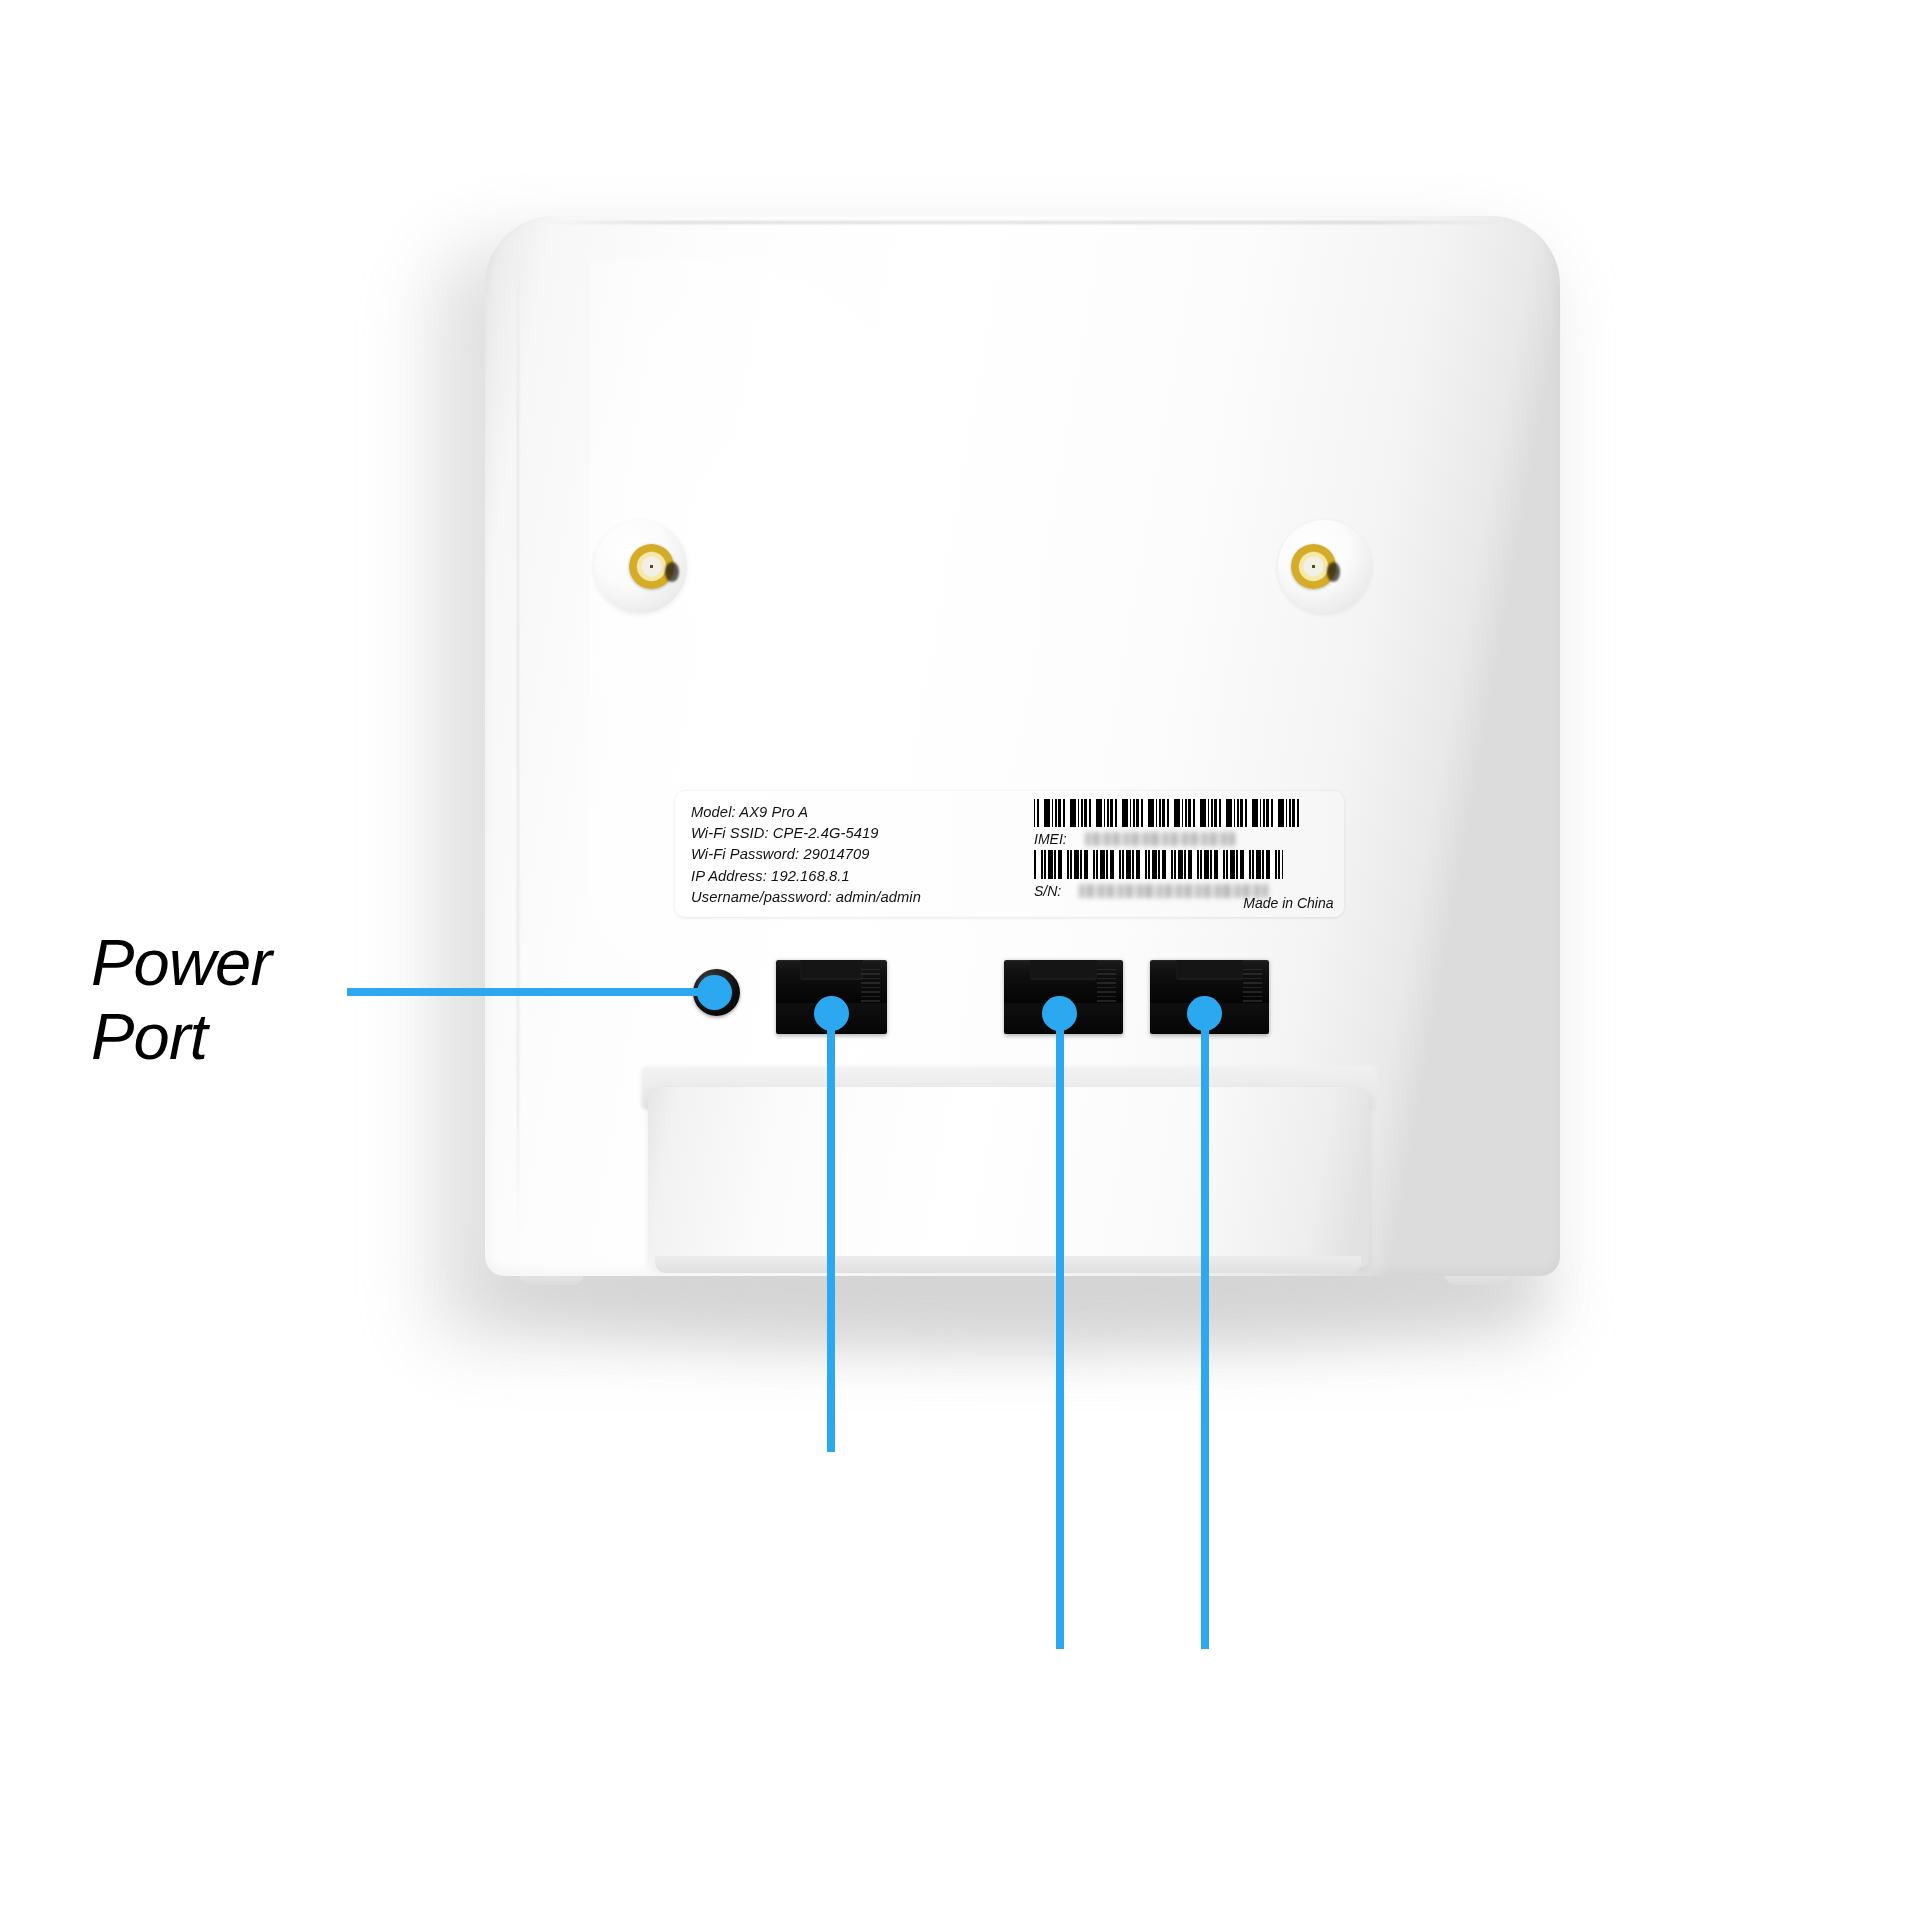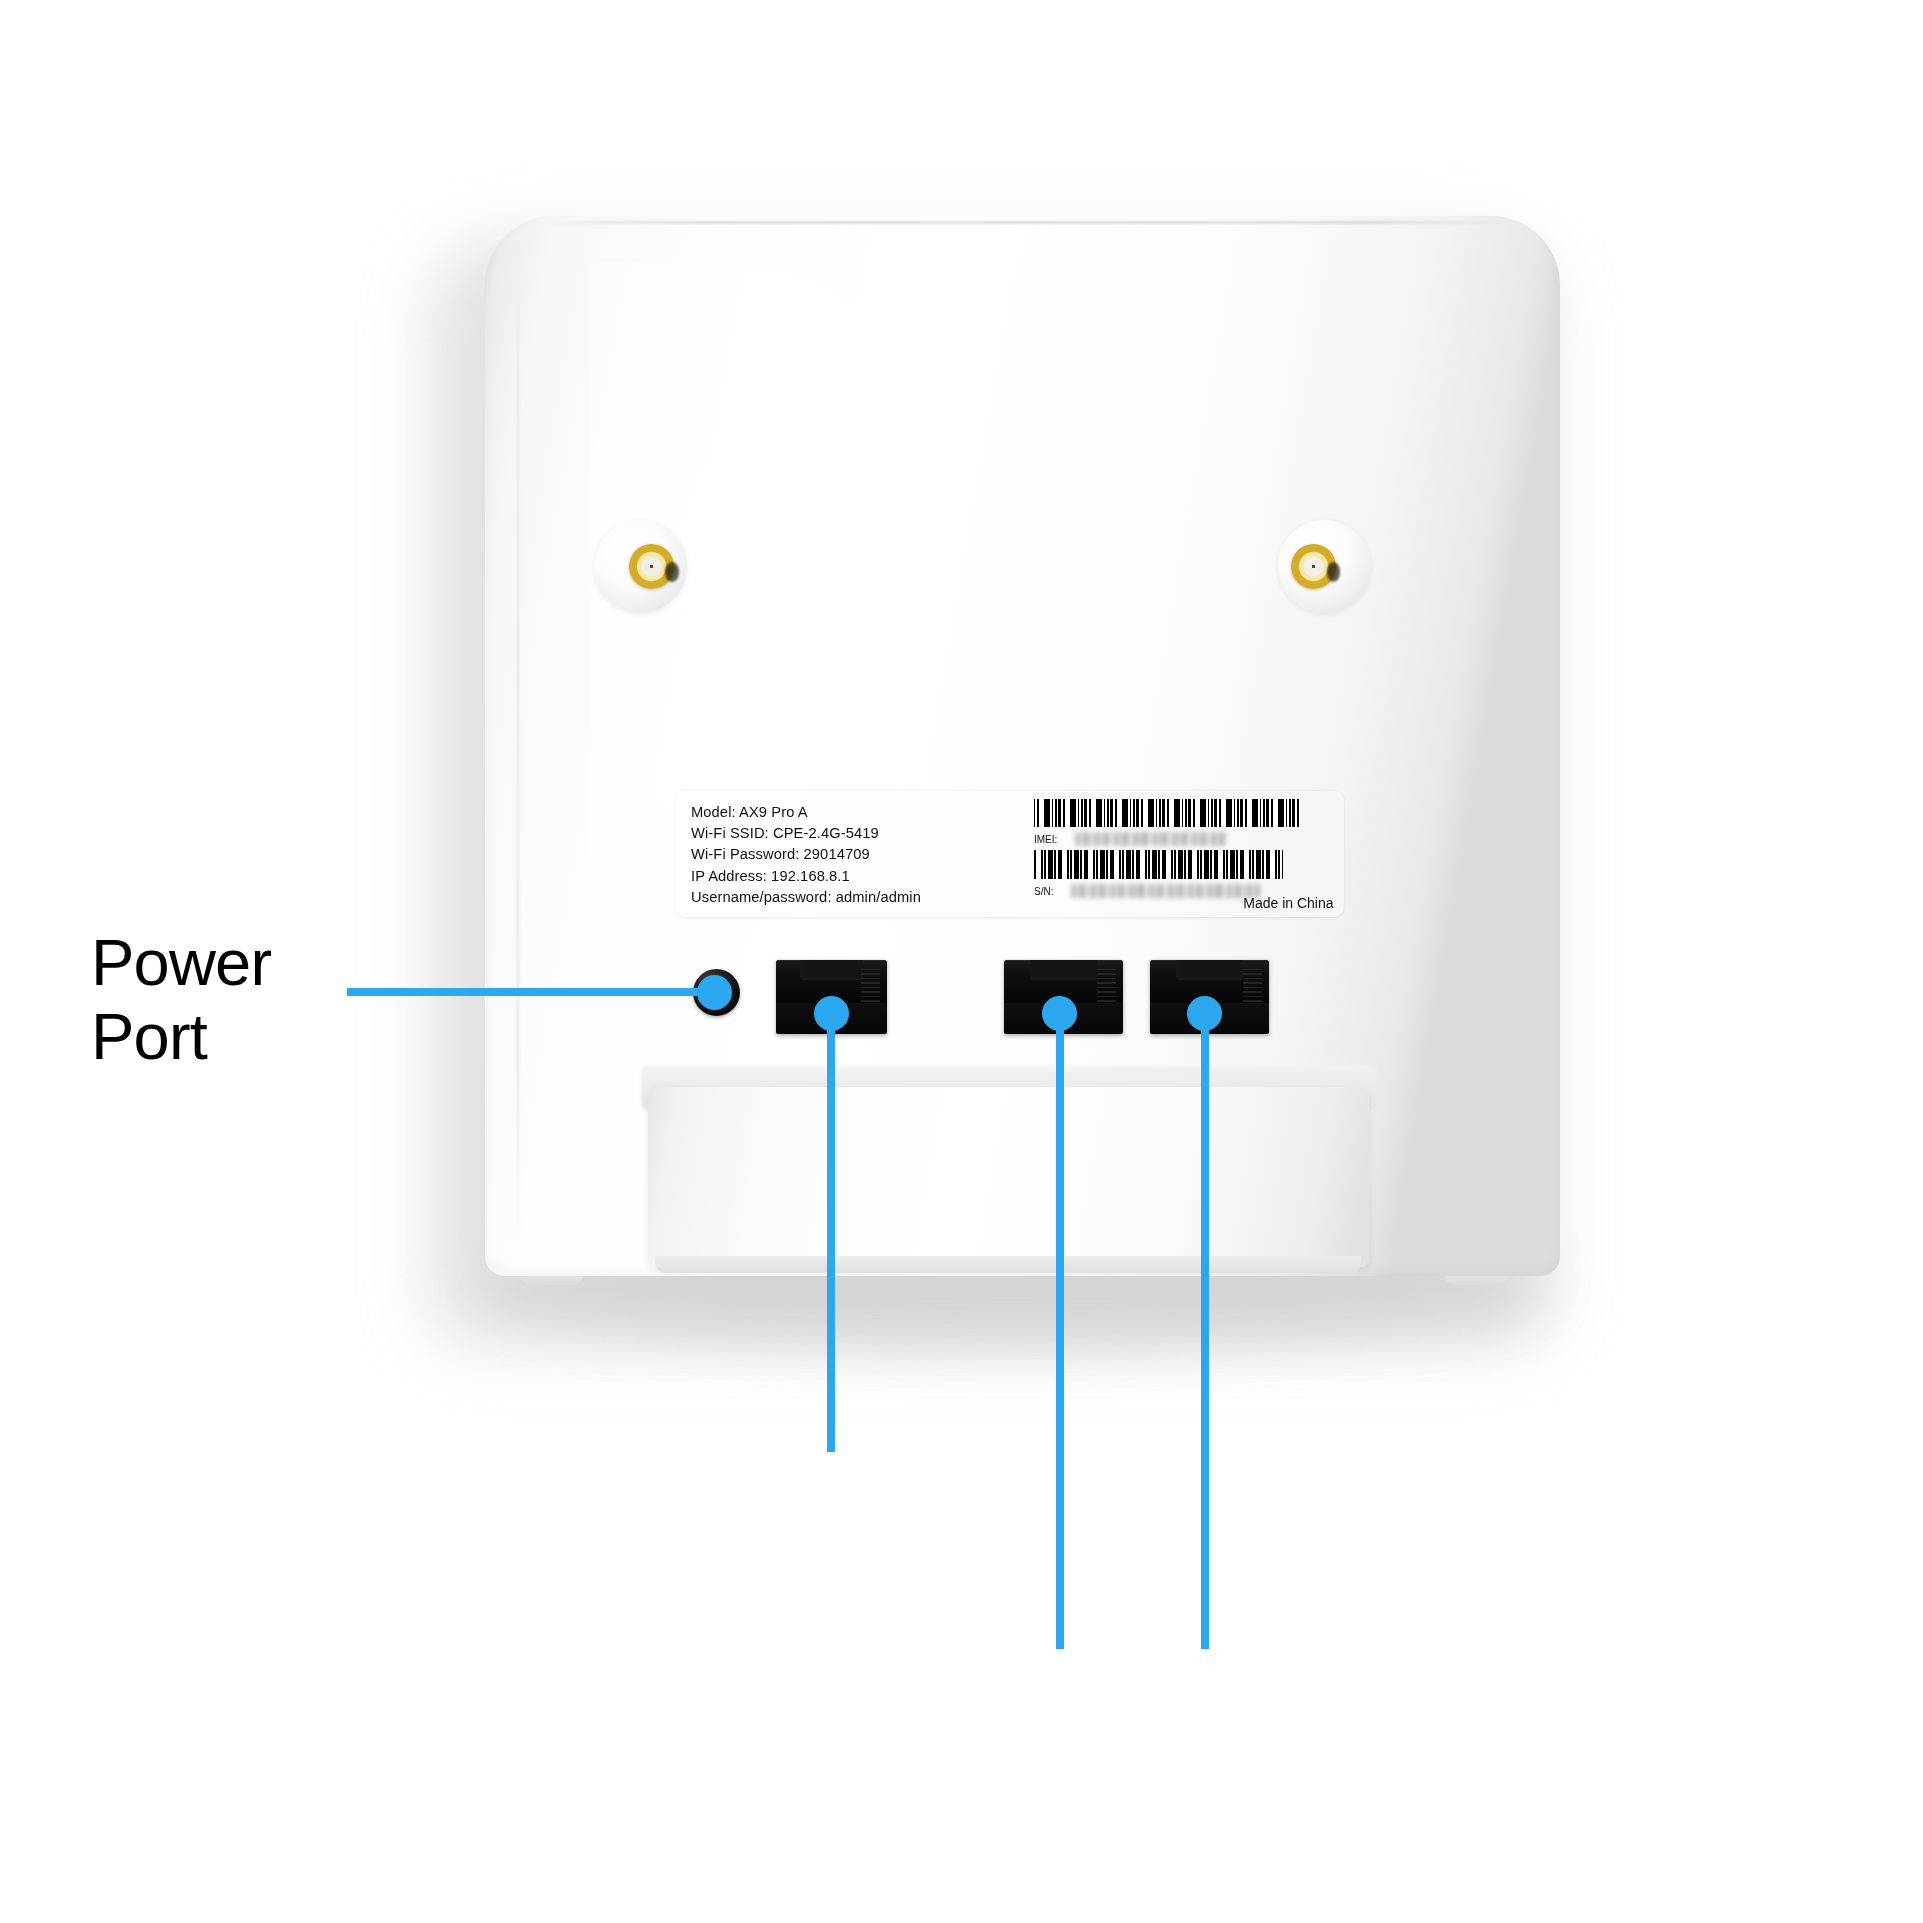--- a/index.html
+++ b/index.html
@@ -13,20 +13,21 @@
     position: relative;
     overflow: hidden;
     font-family: "Liberation Sans", sans-serif;
   }
 
   
   #stage {
     position: absolute;
     inset: 0;
     background: #ffffff;
+    font-style: italic;
   }
 
   
   .router-shadow {
     position: absolute;
     left: 451px;
     top: 225px;
     width: 1112px;
     height: 1097px;
     border-radius: 68px 68px 30px 30px;
@@ -189,21 +190,21 @@
       #000 14.3px 16px, #fff 16px 16.5px, #000 16.5px 19.5px, #fff 19.5px 20px,
       #000 20px 22px, #fff 22px 24px, #000 24px 25.6px, #fff 25.6px 26px);
   }
   .code-row {
     display: flex;
     align-items: center;
     height: 22.5px;
     margin-top: 0.8px;
   }
   .code-key {
-    font-size: 10px;
+    font-size: 14px;
     color: #111111;
     margin-right: 18px;
   }
   .redacted {
     height: 13.5px;
     border-radius: 1.5px;
     background: repeating-linear-gradient(90deg,
       #b4b4b4 0 5.3px, #d8d8d8 5.3px 9px, #a6a6a6 9px 14.3px, #e2e2e2 14.3px 19.5px);
     filter: blur(2.4px);
     opacity: .85;

